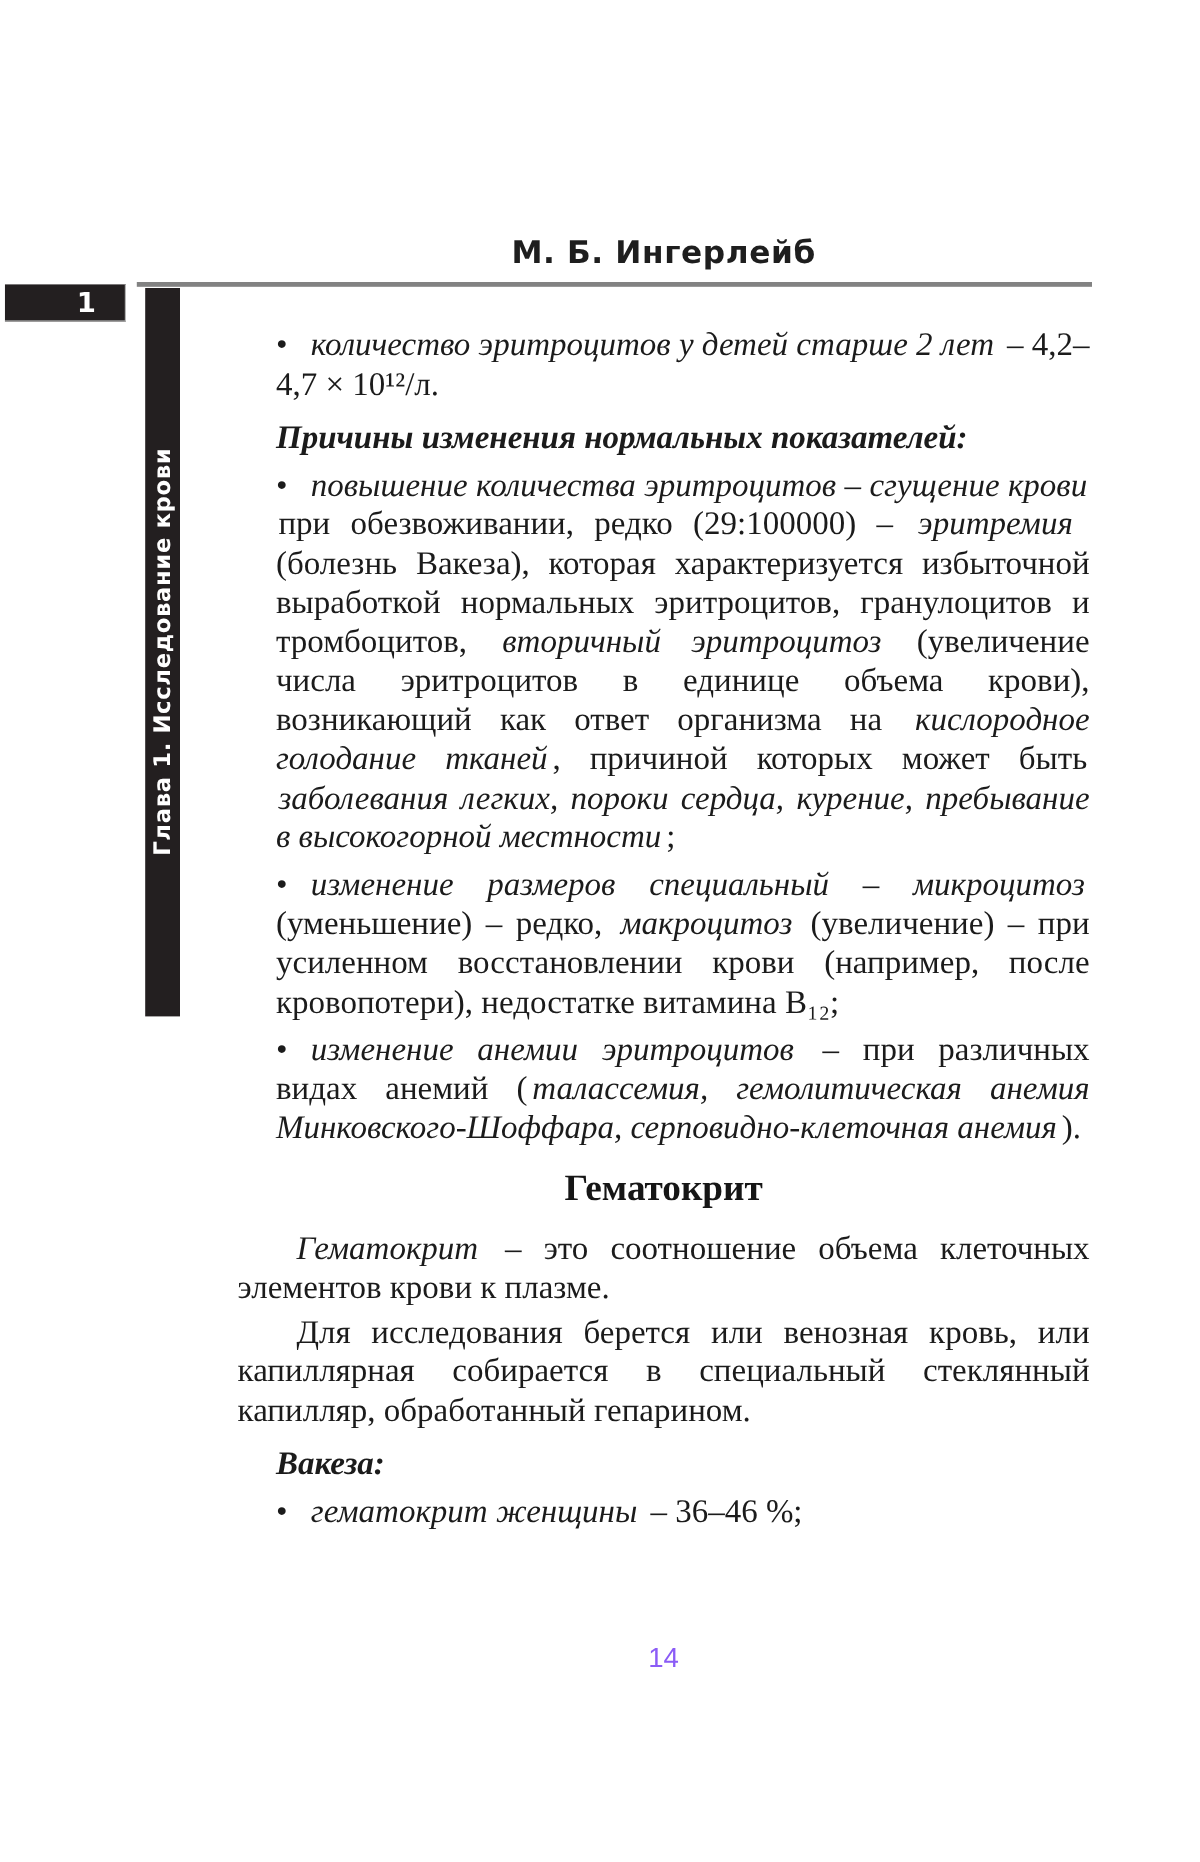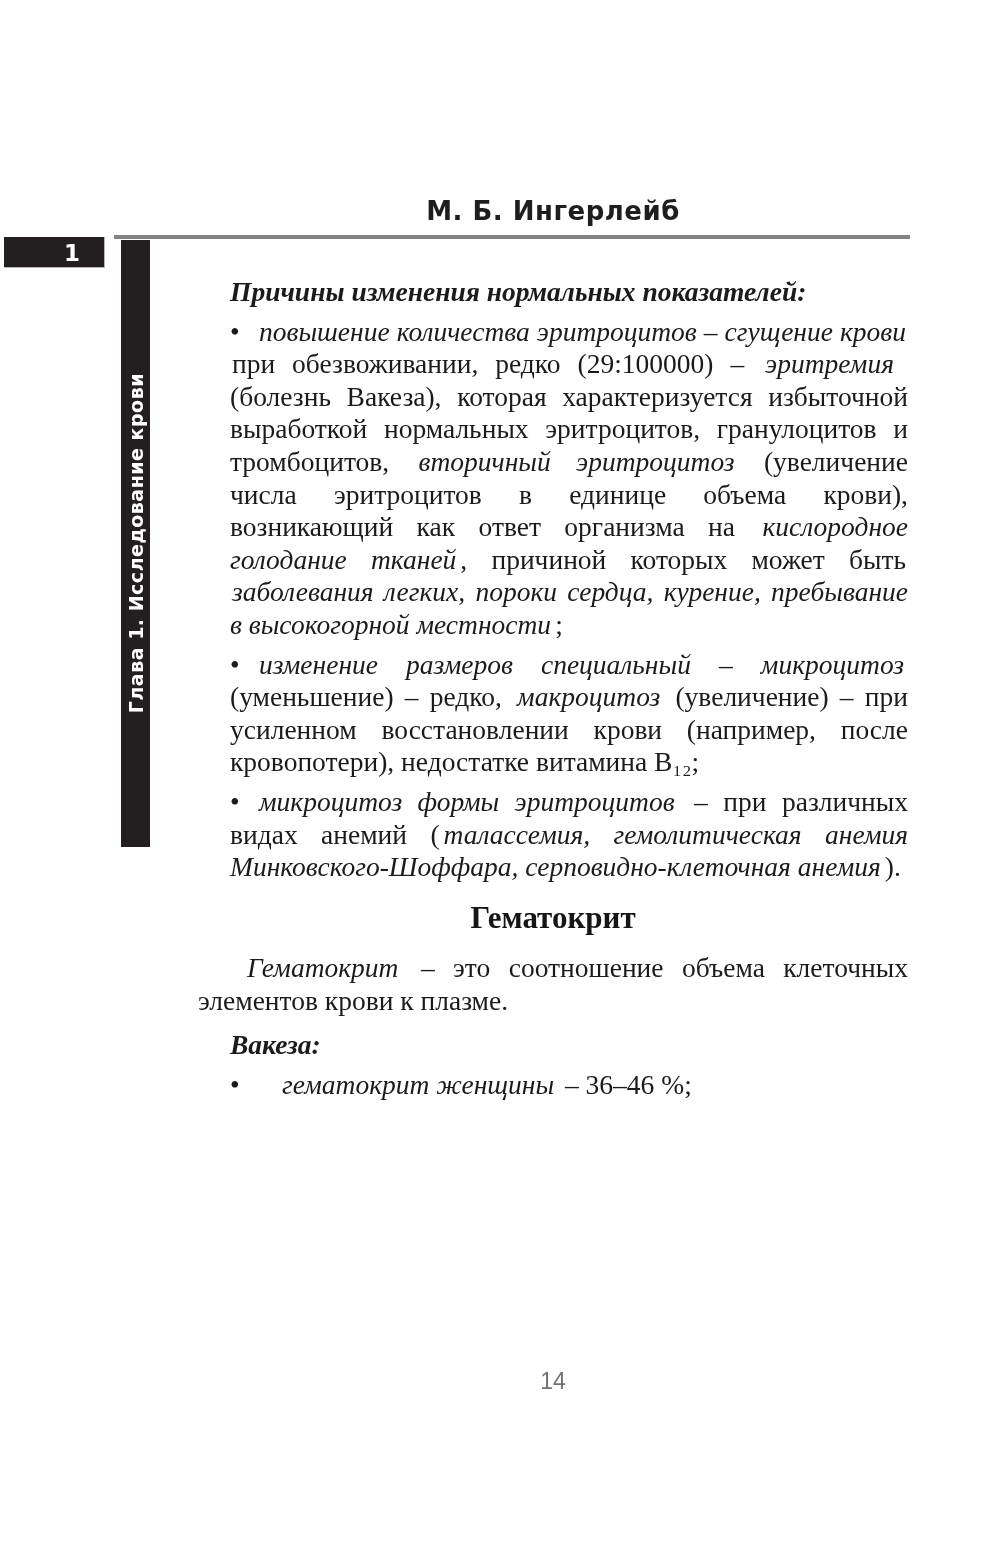--- a/index.html
+++ b/index.html
@@ -59,21 +59,21 @@
   .section-head {
     text-align:center; font-weight:bold; font-size:31px;
     margin-top:14px; margin-bottom:14px;
     color:#161616;
   }
   .para.indent { text-indent:47px; }
   .page-number {
     position:absolute; top:1362px; left:190px; width:718px;
     text-align:center;
     font-family:"Liberation Sans","DejaVu Sans",sans-serif;
-    font-size:23px; color:#737373;
+    font-size:23px; color:#8b5cf6;
   }
 </style>
 </head>
 <body>
 
 <div class="page">
 
   <div class="running-head">
     <span>М. Б. Ингерлейб</span>
   </div>
@@ -83,37 +83,39 @@
   <div class="chapter-tab">
     <span>1</span>
   </div>
 
   <div class="chapter-bar">
     <span class="chapter-bar-text">Глава 1. Исследование крови</span>
   </div>
 
   <div class="body-col">
 
+    <p class="bullet-item"><span style="font-style: italic;">количество эритроцитов у детей старше 2 лет</span><span> – 4,2–4,7 × 10¹²/л.</span></p>
 
     <p class="subhead">Причины изменения нормальных показателей:</p>
 
     <p class="bullet-item"><span style="font-style: italic;">повышение количества эритроцитов – сгущение крови</span><span> при обезвоживании, редко (29:100000) – </span><span style="font-style: italic;">эритремия</span><span> (болезнь Вакеза), которая характеризуется избыточной выработкой нормальных эритроцитов, гранулоцитов и тромбоцитов, </span><span style="font-style: italic;">вторичный эритроцитоз</span><span> (увеличение числа эритроцитов в единице объема крови), возникающий как ответ организма на </span><span style="font-style: italic;">кислородное голодание тканей</span><span>, причиной которых может быть </span><span style="font-style: italic;">заболевания легких, пороки сердца, курение, пребывание в высокогорной местности</span><span>;</span></p>
 
 
     <p class="bullet-item"><span style="font-style: italic;">изменение размеров специальный – микроцитоз</span><span> (уменьшение) – редко, </span><span style="font-style: italic;">макроцитоз</span><span> (увеличение) – при усиленном восстановлении крови (например, после кровопотери), недостатке витамина В₁₂;</span></p>
 
-    <p class="bullet-item"><span style="font-style: italic;">микроцитоз формы эритроцитов</span><span> – при различных видах анемий (</span><span style="font-style: italic;">талассемия, гемолитическая анемия Минковского-Шоффара, серповидно-клеточная анемия</span><span>).</span></p>
+    <p class="bullet-item"><span style="font-style: italic;">изменение анемии эритроцитов</span><span> – при различных видах анемий (</span><span style="font-style: italic;">талассемия, гемолитическая анемия Минковского-Шоффара, серповидно-клеточная анемия</span><span>).</span></p>
 
     <h2 class="section-head">Гематокрит</h2>
 
     <p class="para indent"><span style="font-style: italic;">Гематокрит</span><span> – это соотношение объема клеточных элементов крови к плазме.</span></p>
 
+    <p class="para indent"><span>Для исследования берется или венозная кровь, или капиллярная собирается в специальный стеклянный капилляр, обработанный гепарином.</span></p>
 
     <p class="subhead">Вакеза:</p>
 
 
-    <p class="bullet-item"><span style="font-style: italic; margin-left: 23px;">гематокрит женщины</span><span> – 36–46 %;</span></p>
+    <p class="bullet-item"><span style="font-style: italic;">гематокрит женщины</span><span> – 36–46 %;</span></p>
 
   </div>
 
   <div class="page-number">14</div>
 
 </div>
 
 </body></html>

